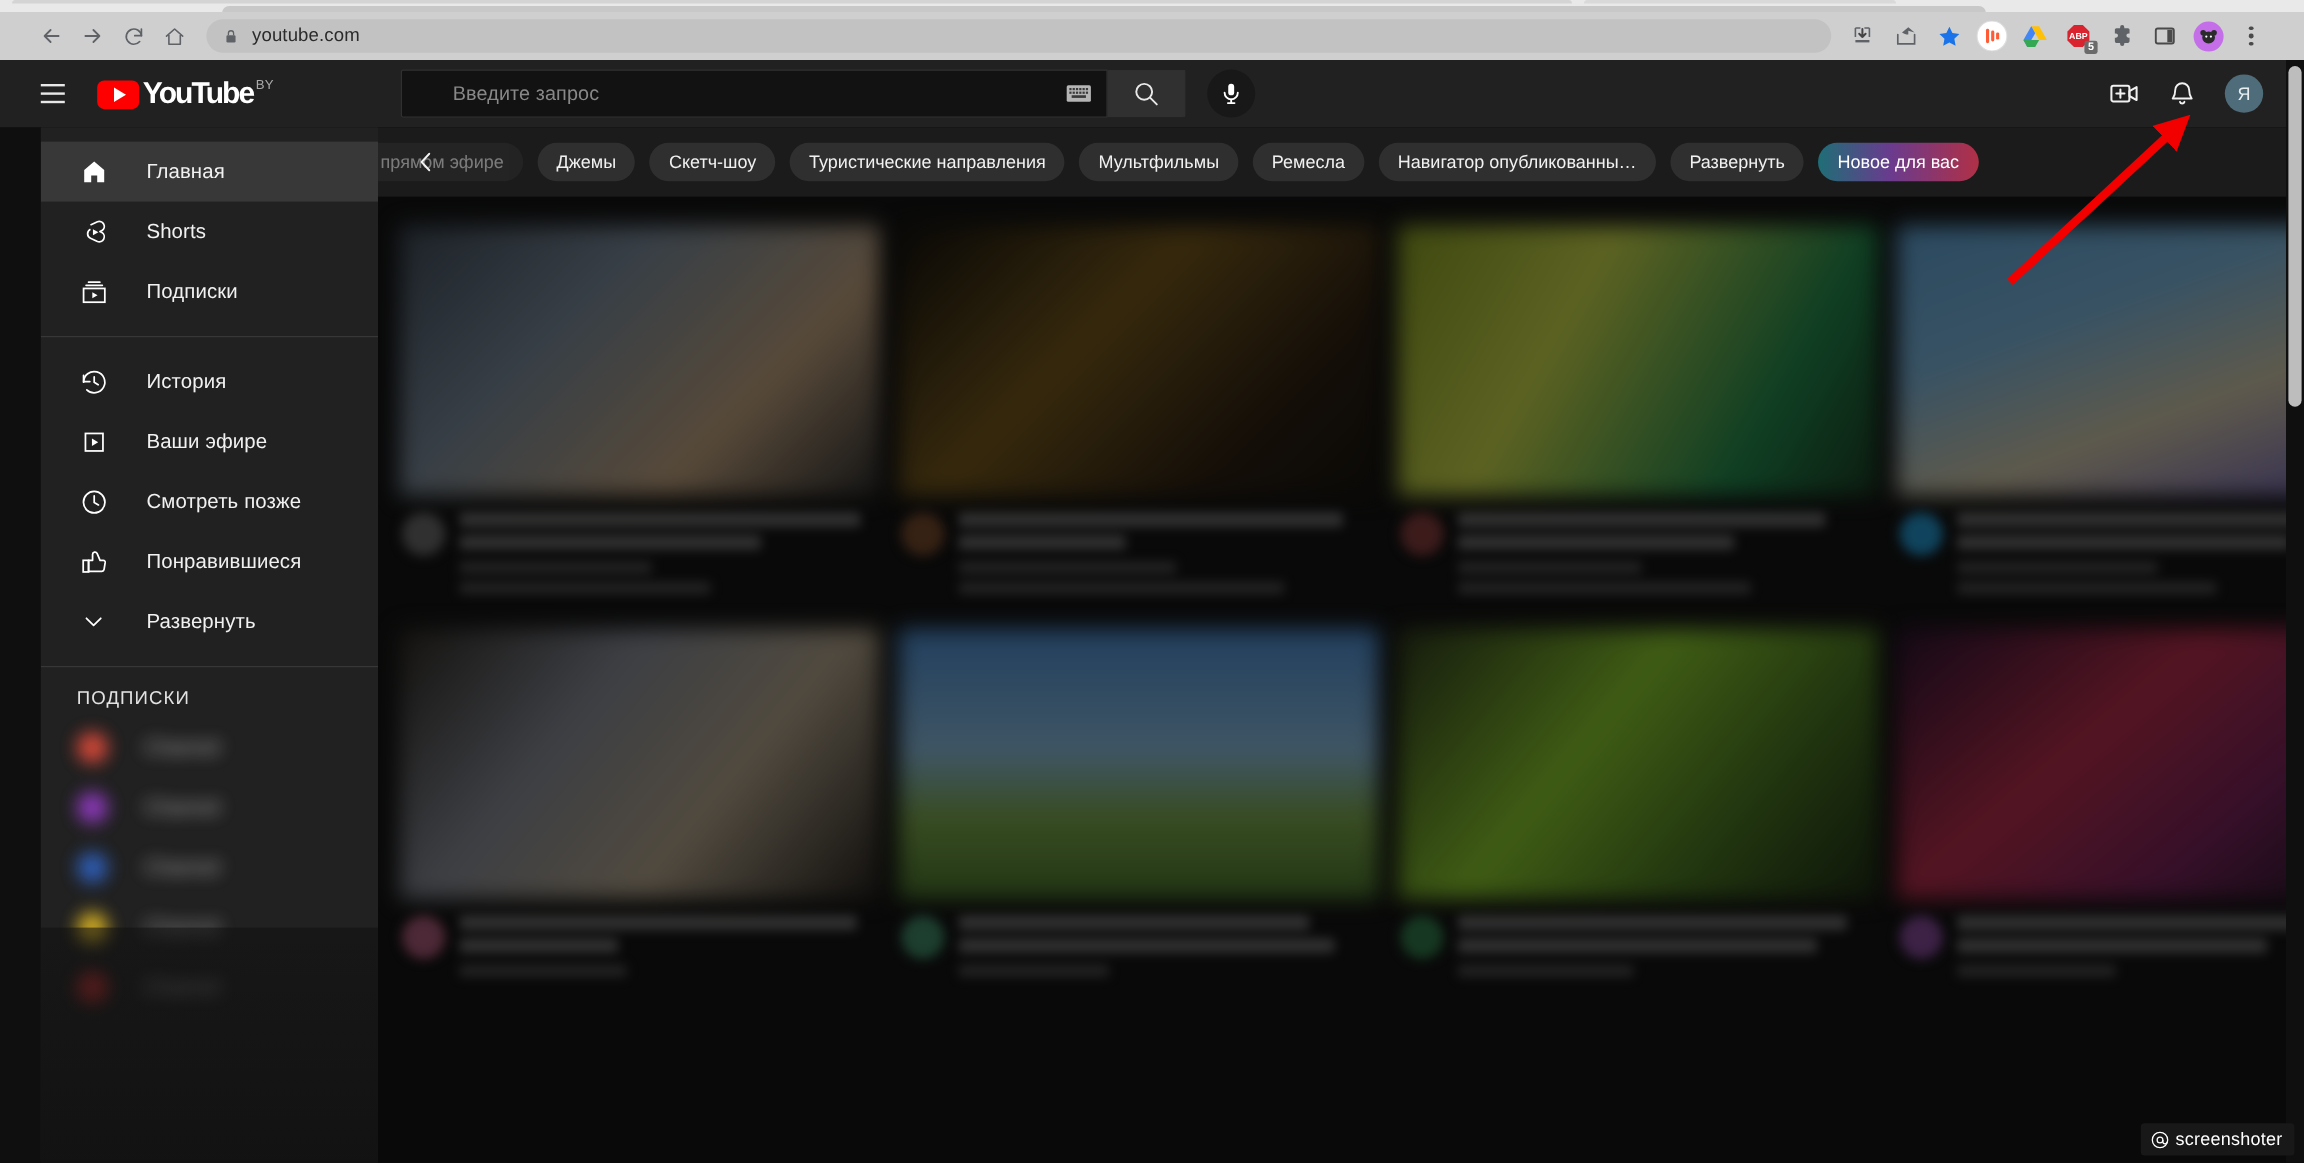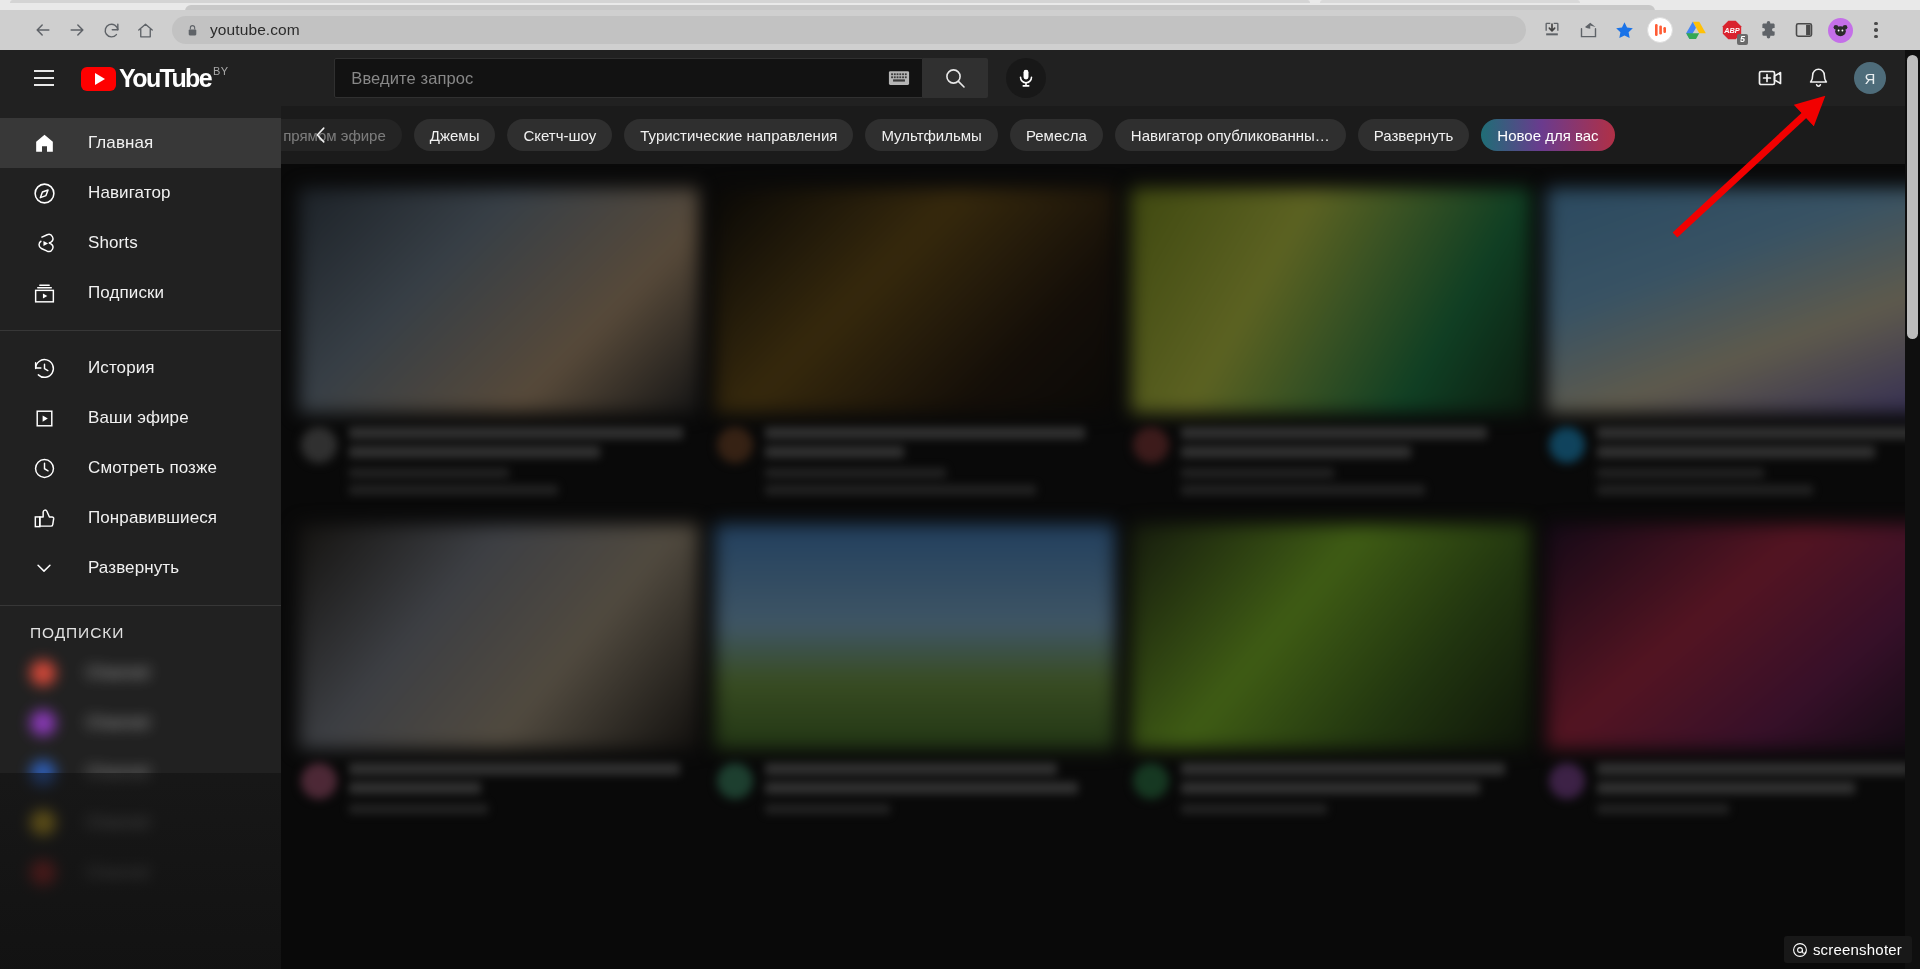--- a/index.html
+++ b/index.html
@@ -44,21 +44,21 @@
     flex: 1; height: 28px; margin: 0 8px 0 10px;
     background: #c2c2c2; border-radius: 14px;
     display: flex; align-items: center; padding: 0 14px;
     max-width: 1440px;
   }
   .omnibox .lock { margin-right: 11px; display: flex; }
   .omnibox .url {
     font-size: 15.5px; color: #2b2b2b; letter-spacing: .1px;
   }
 
-  .tb-right { display: flex; align-items: flex-start; gap: 0; font-style: italic; }
+  .tb-right { display: flex; align-items: flex-start; gap: 0; }
   .tb-icon {
     width: 36px; height: 34px; display: flex; align-items: center;
     justify-content: center; position: relative; flex: none;
   }
   .badge-num {
     position: absolute; right: 2px; bottom: 2px;
     background: #6b6b6b; color: #fff; font-size: 9px;
     line-height: 11px; min-width: 11px; text-align: center;
     border-radius: 2px; padding: 0 1.5px; font-weight: bold;
   }
@@ -119,21 +119,21 @@
     margin-left: 106px; flex: none;
   }
   .search-box {
     width: 589px; height: 40px;
     background: #121212; border: 1px solid #303030;
     border-radius: 2px 0 0 2px;
     display: flex; align-items: center;
     padding: 0 4px 0 16px;
   }
   .search-ph {
-    flex: 1; color: #888; font-size: 16.5px; letter-spacing: .1px;
+    flex: 1; color: #888; font-size: 16.5px; letter-spacing: .1px; margin-left: 26px;
   }
   .kbd-icon { margin-right: 8px; display: flex; }
   .search-btn {
     width: 65px; height: 40px; background: #303030;
     border: 1px solid #303030; border-left: none;
     border-radius: 0 2px 2px 0;
     display: flex; align-items: center; justify-content: center;
   }
   .mic-btn {
     width: 40px; height: 40px; border-radius: 50%;
@@ -150,21 +150,21 @@
     display: flex; align-items: center; justify-content: center;
   }
   .yt-avatar {
     width: 32px; height: 32px; border-radius: 50%;
     background: #4e6c7a; color: #e9eef0;
     display: flex; align-items: center; justify-content: center;
     font-size: 15px; margin-left: 8px;
   }
 
   
-  .yt-body { display: flex; height: 863px; }
+  .yt-body { display: flex; height: 863px; margin-left: 34px; }
 
   .sidebar {
     width: 281px; flex: none; background: #212121;
     height: 863px; overflow: hidden; position: relative;
   }
   .sb-group { padding: 12px 0; }
   .sb-sep { height: 1px; background: #373737; margin: 0 0; }
   .sb-item {
     height: 50px; display: flex; align-items: center;
     padding-left: 30px; color: #f1f1f1; font-size: 17px;
@@ -468,29 +468,20 @@
             <span class="sb-ic">
               <svg width="25" height="25" viewBox="0 0 24 24">
                   <path d="M4 10.3L12 3.5l8 6.8V20h-5.6v-5.4H9.6V20H4z" fill="#fff"></path>
                 </svg>
             </span>
             <span>Главная</span>
           </div>
           <div class="sb-item">
             <span class="sb-ic">
               <svg width="25" height="25" viewBox="0 0 24 24">
-                  <circle cx="12" cy="12" r="9" stroke="#fff" stroke-width="1.5" fill="none"></circle>
-                  <path d="M15.4 8.6l-2 5.4-5.4 2 2-5.4z" stroke="#fff" stroke-width="1.4" fill="none" stroke-linejoin="round"></path>
-                </svg>
-            </span>
-            <span>Навигатор</span>
-          </div>
-          <div class="sb-item">
-            <span class="sb-ic">
-              <svg width="25" height="25" viewBox="0 0 24 24">
                   <path d="M9 6.2l5.6-2.6a4 4 0 0 1 3.6 7.1l-1.6.8 1.6.8a4 4 0 0 1-3.6 7.1L9 16.8a4 4 0 0 1 0-7.2" stroke="#fff" stroke-width="1.4" fill="none" stroke-linejoin="round"></path>
                   <path d="M11 9.6l4.4 2.4L11 14.4z" fill="#fff"></path>
                 </svg>
             </span>
             <span>Shorts</span>
           </div>
           <div class="sb-item">
             <span class="sb-ic">
               <svg width="25" height="25" viewBox="0 0 24 24">
                   <rect x="3.5" y="9" width="17" height="11" stroke="#fff" stroke-width="1.4" fill="none"></rect>

